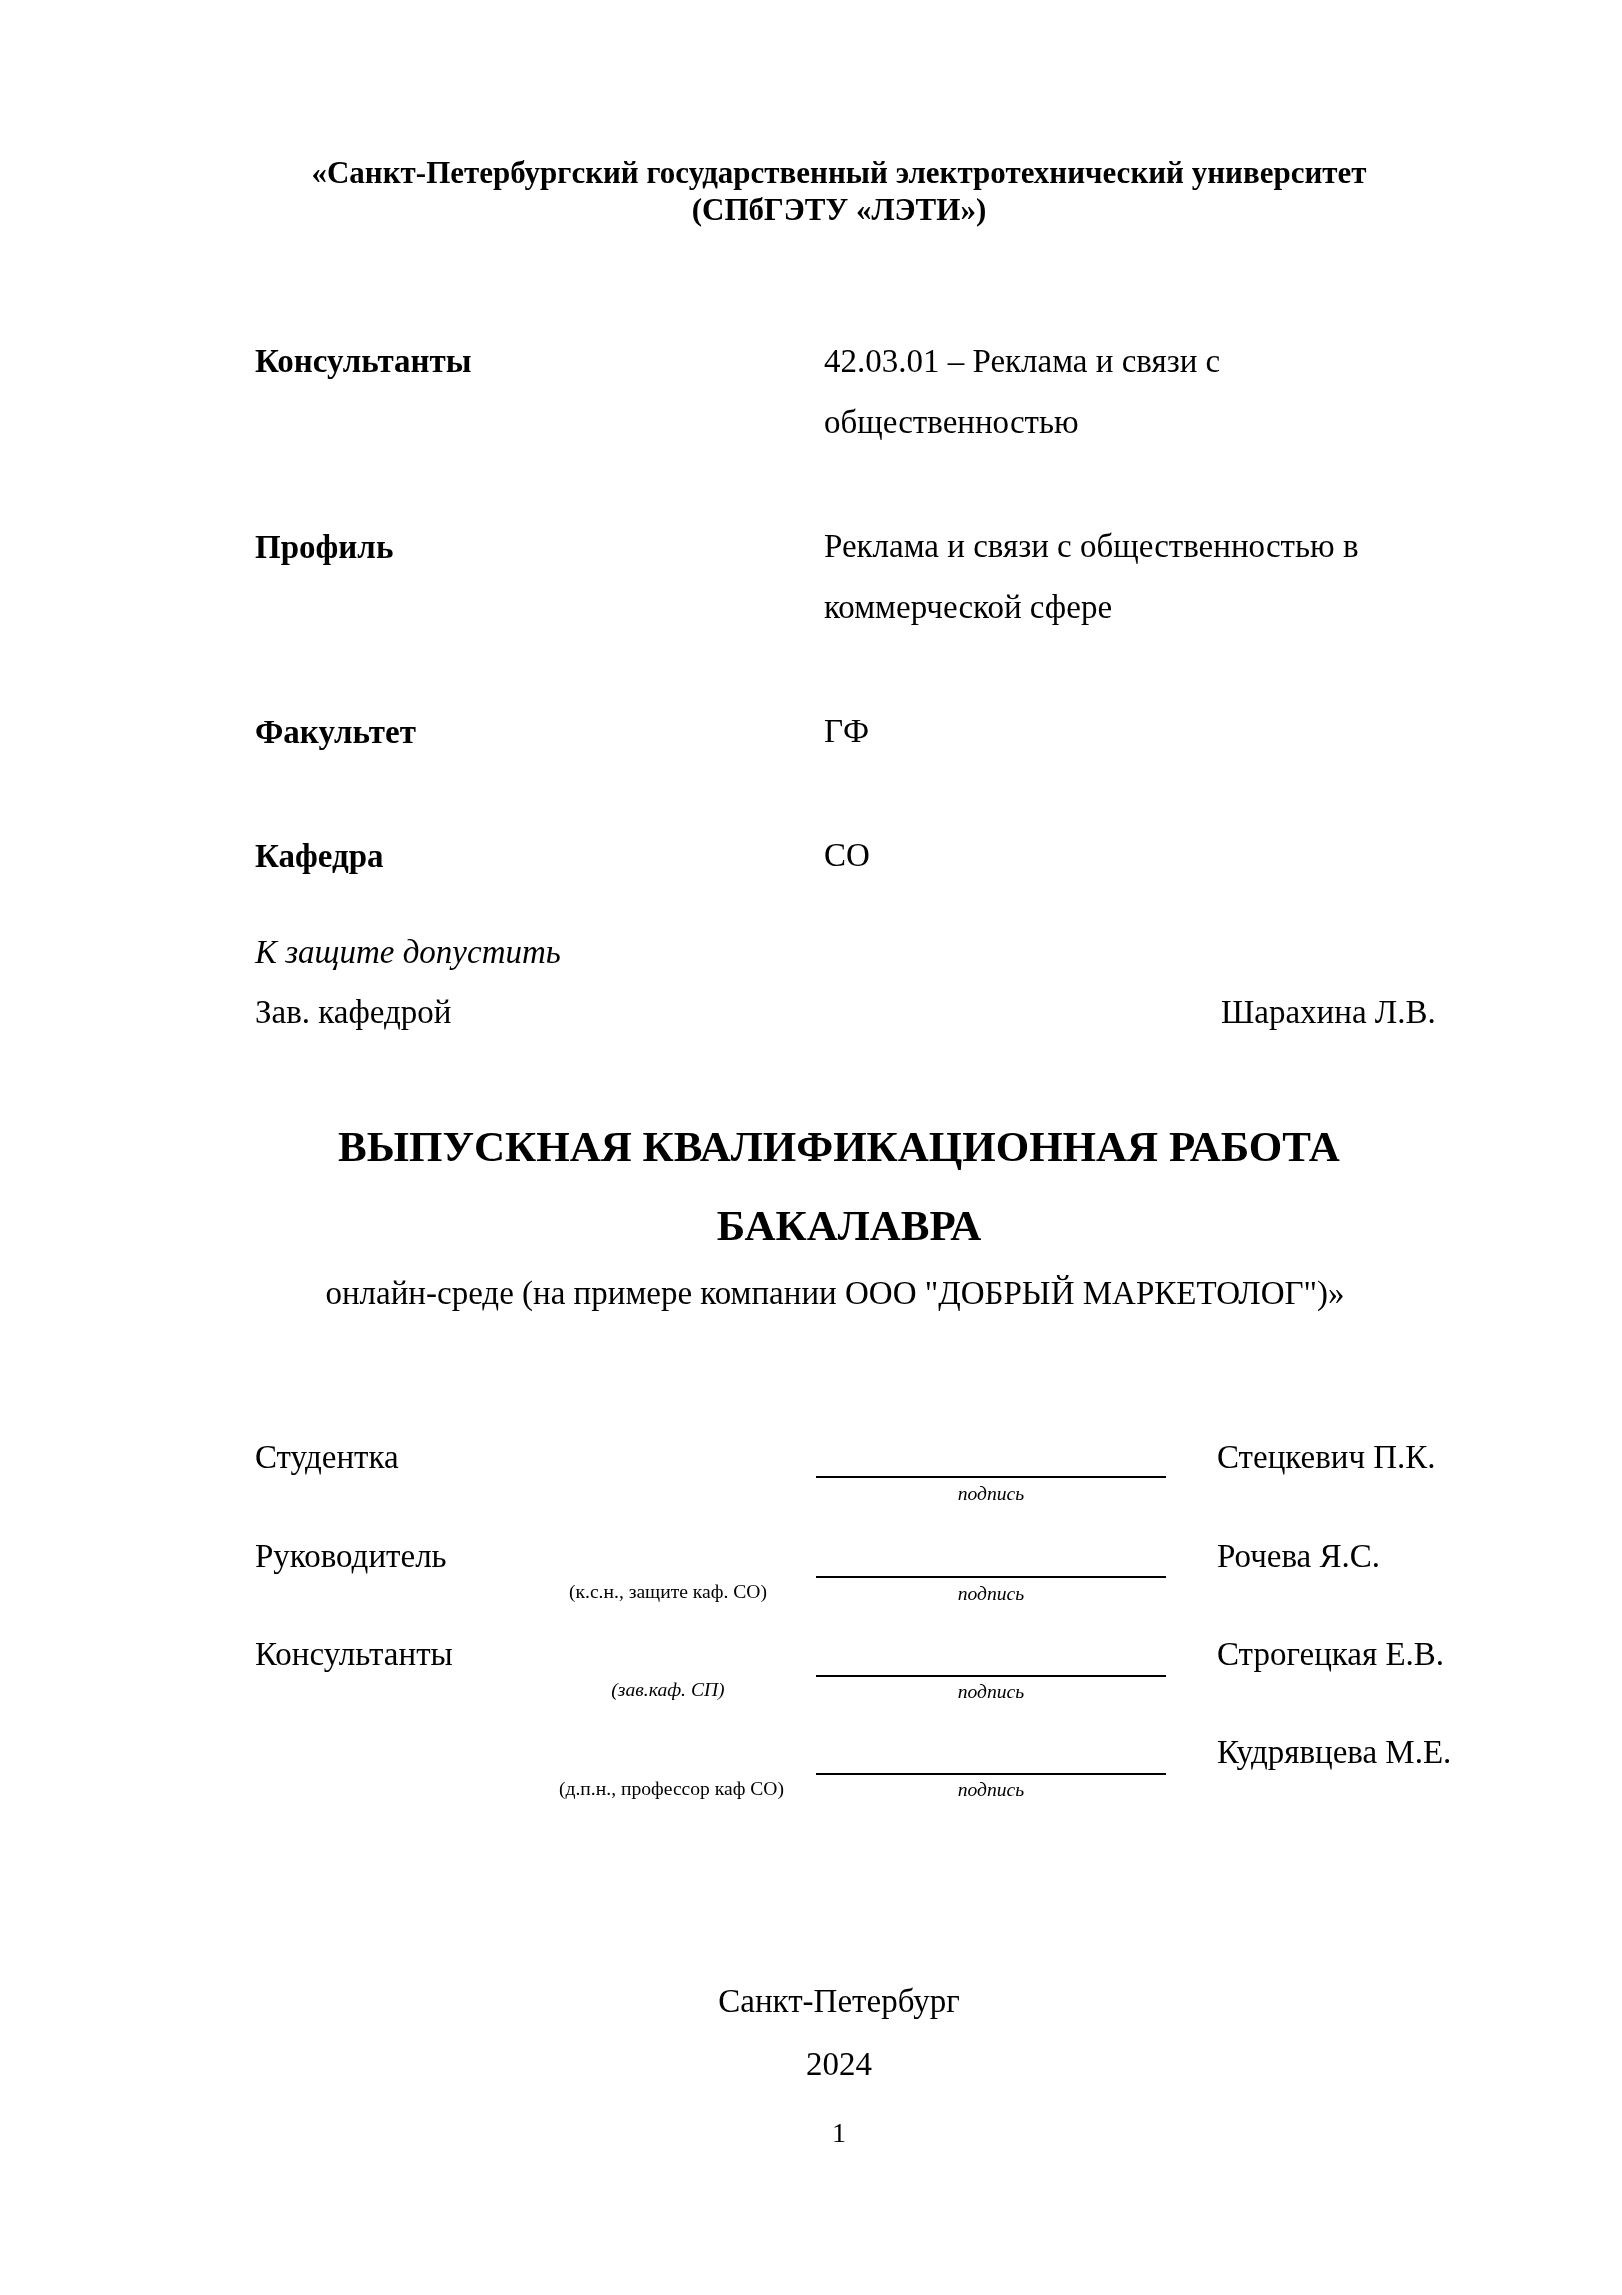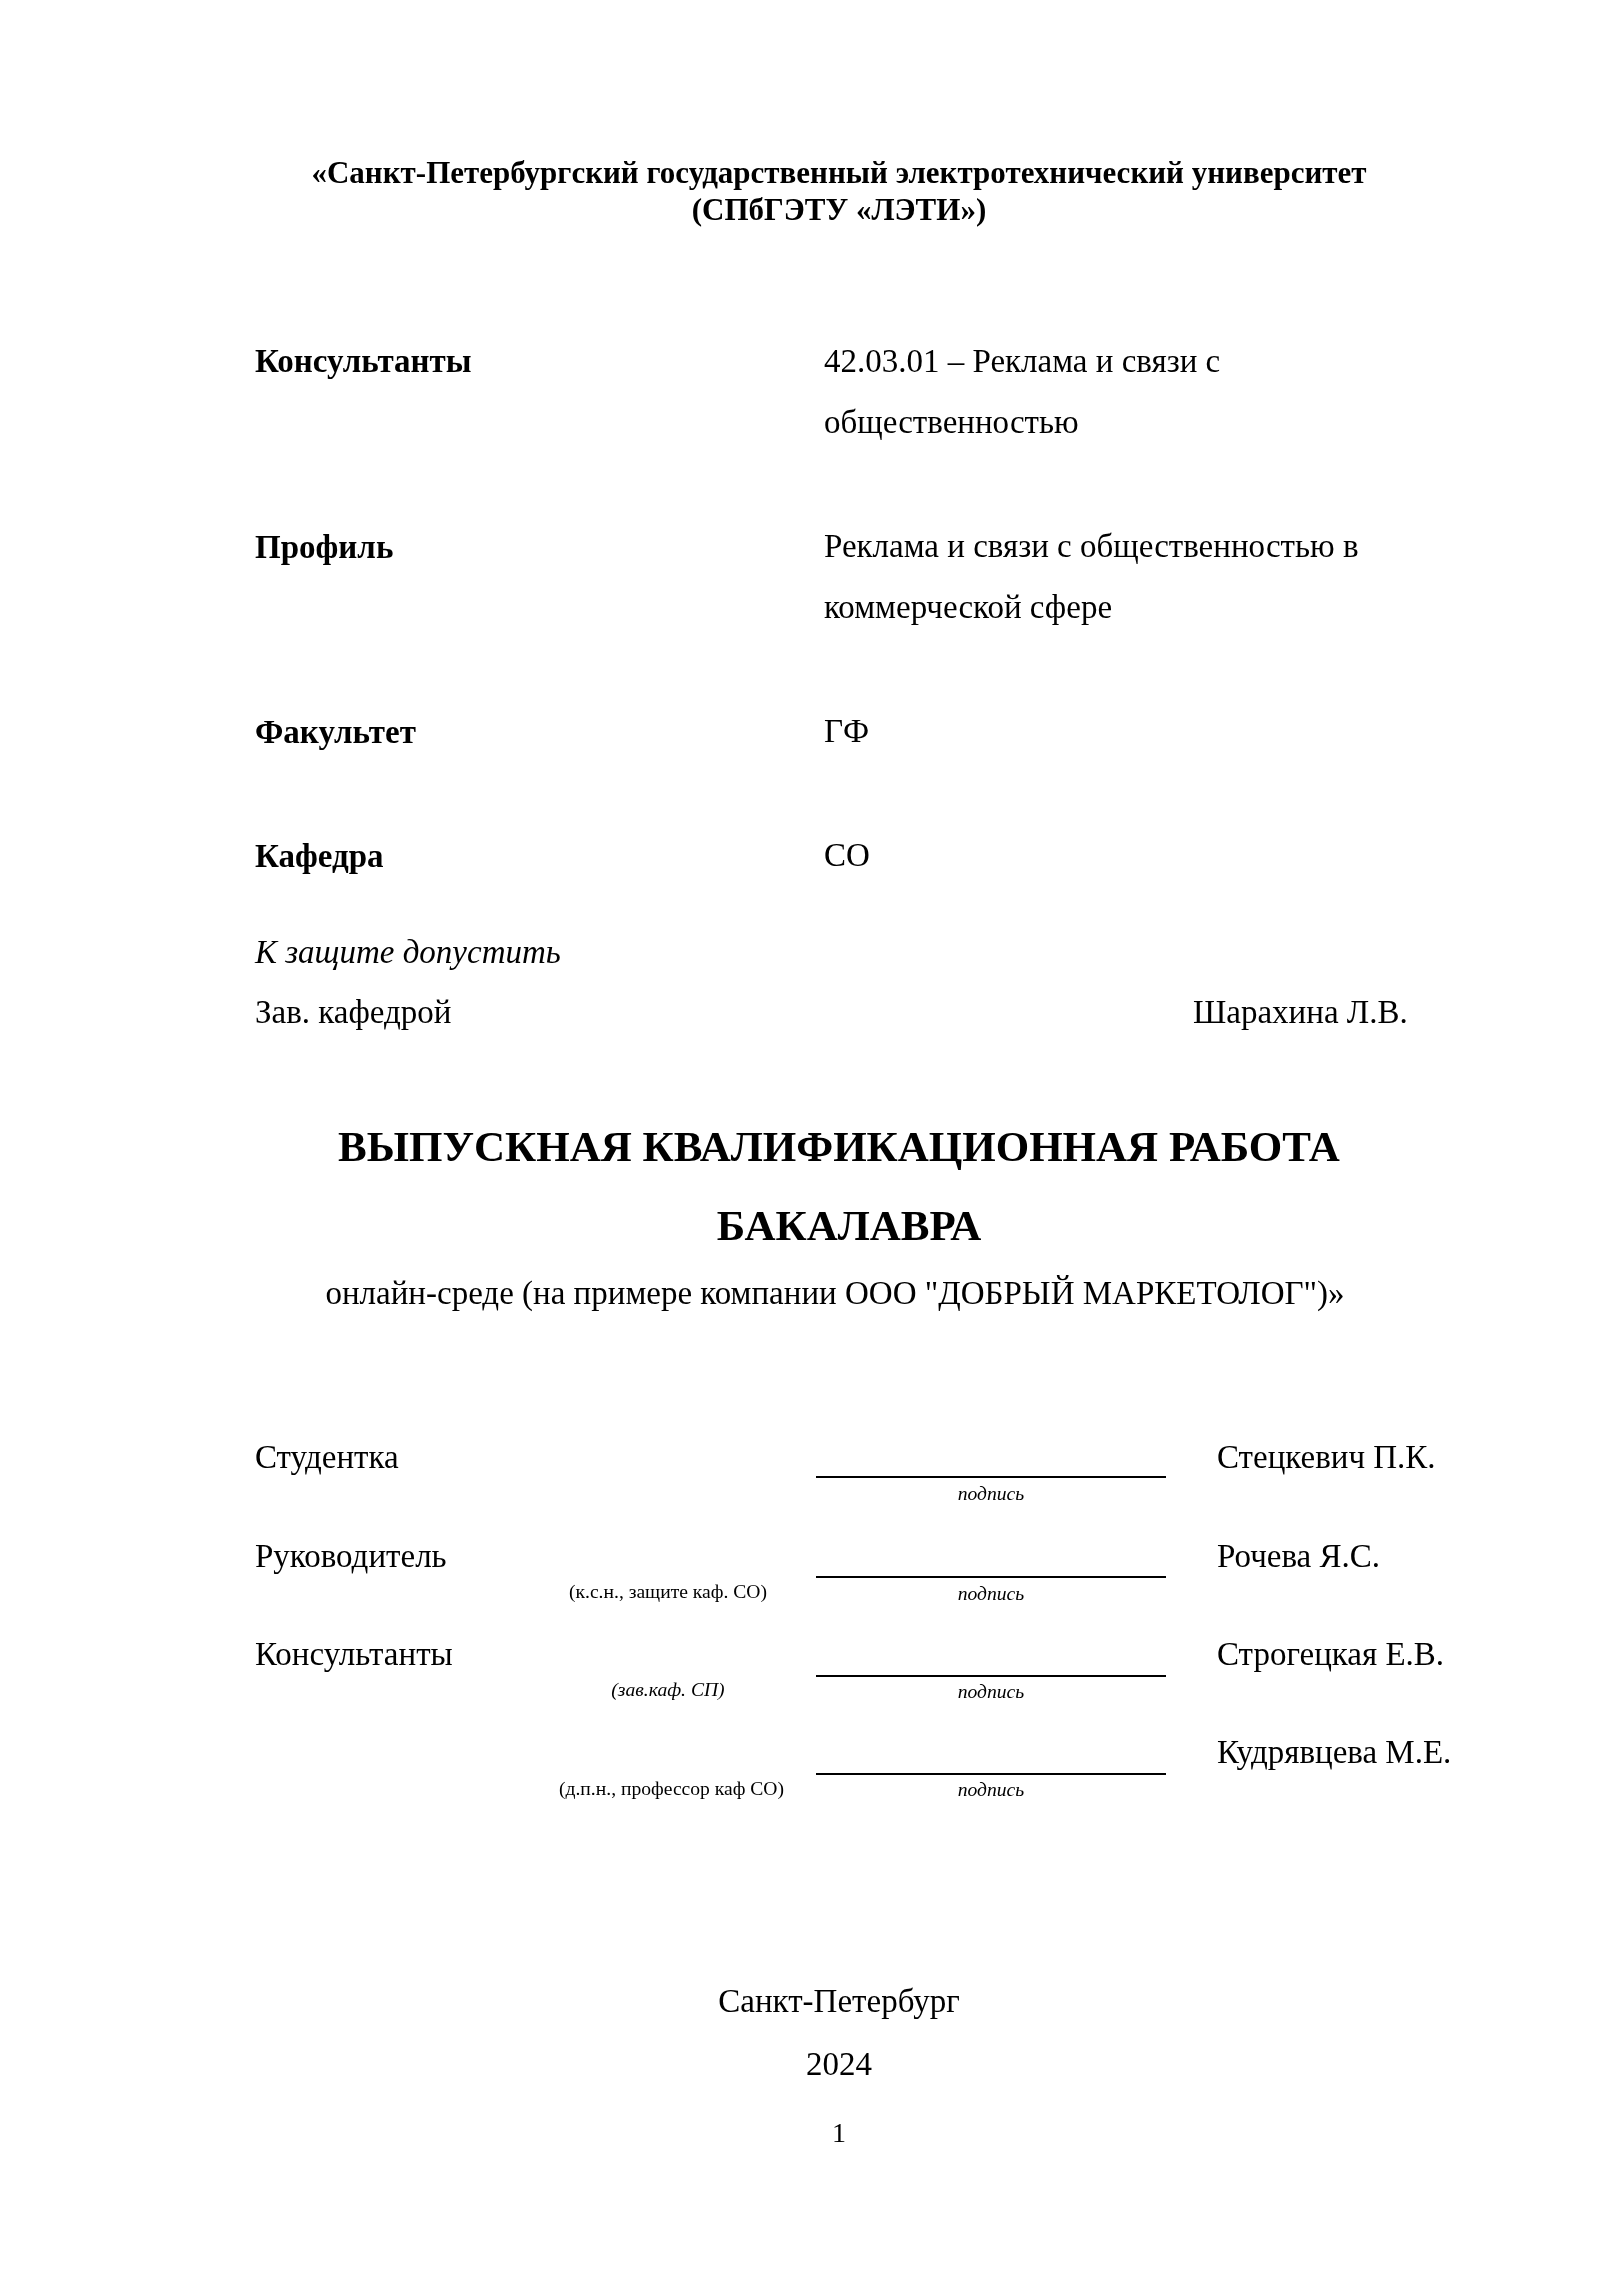--- a/index.html
+++ b/index.html
@@ -43,21 +43,21 @@
 
     .admit {
       position: absolute; left: 255px; top: 933px;
       font-style: italic; font-size: 33px; line-height: 38px;
     }
     .head-dept {
       position: absolute; left: 255px; top: 993px;
       font-size: 33px; line-height: 38px;
     }
     .head-dept-name {
-      position: absolute; left: 1193px; top: 993px;
+      position: absolute; left: 1221px; top: 993px;
       font-size: 33px; line-height: 38px;
     }
 
     
     .title {
       position: absolute; left: 0; width: 1623px;
       text-align: center; font-weight: bold;
       font-size: 43px; line-height: 79px;
       top: 1107px;
     }

